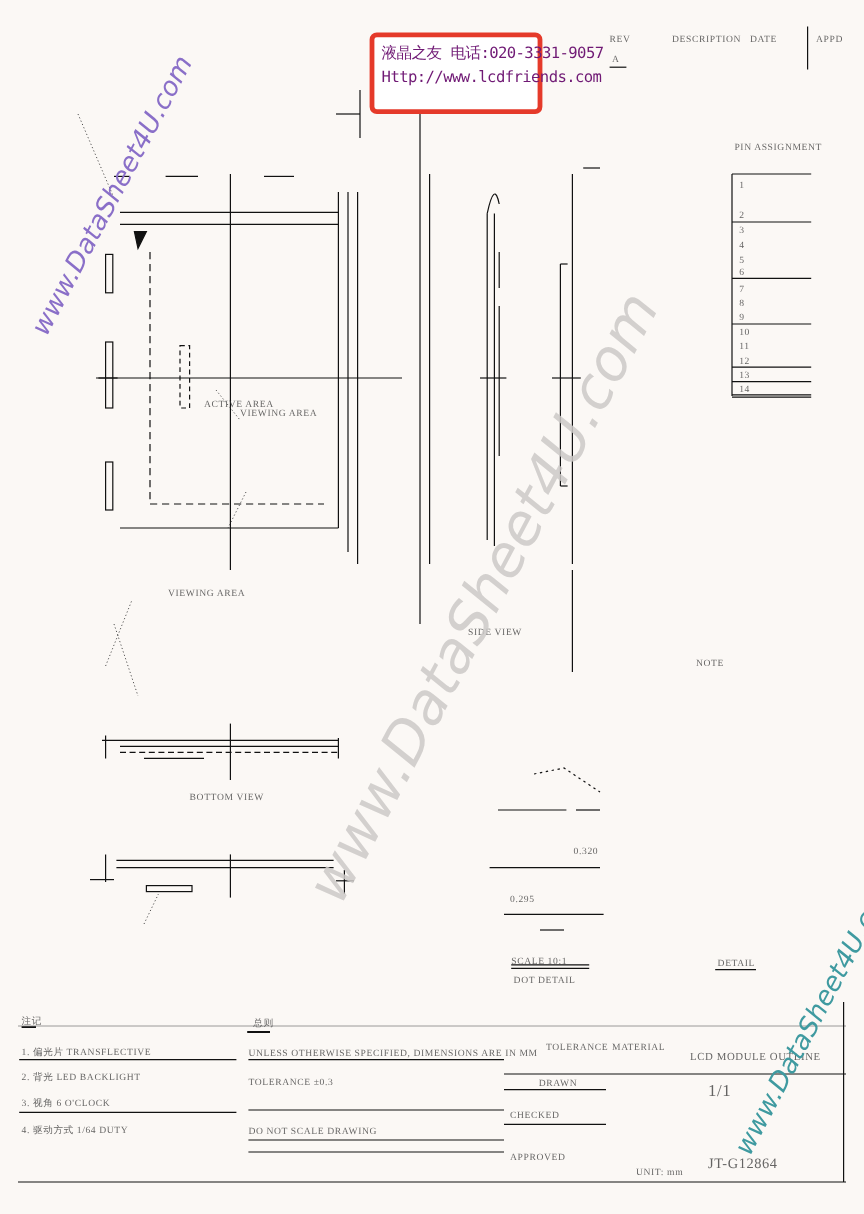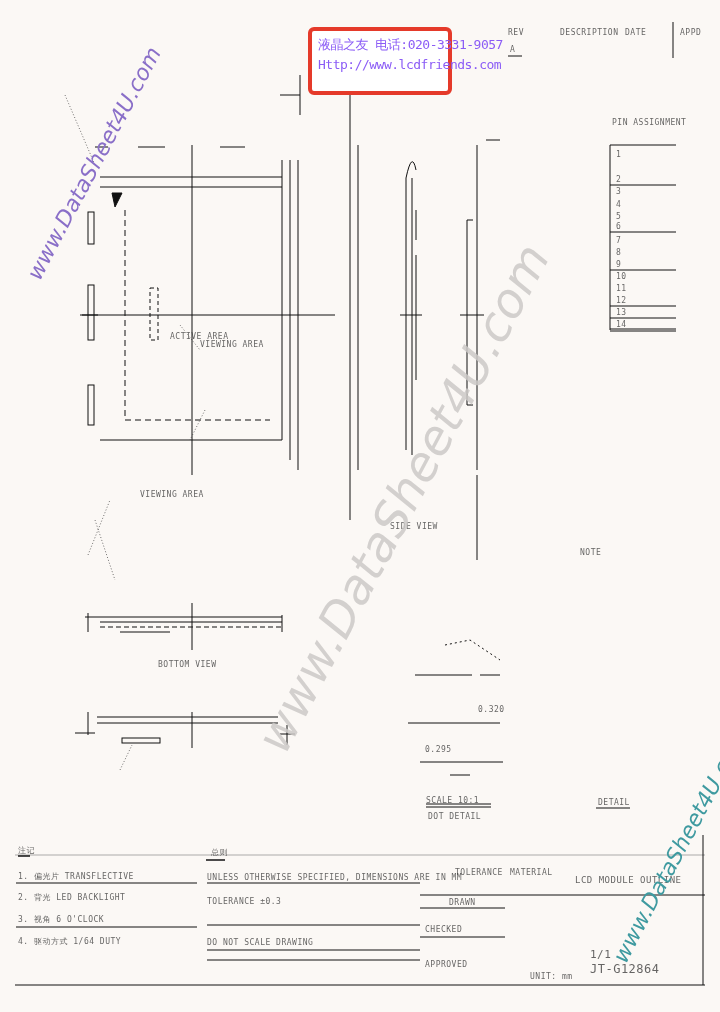--- a/index.html
+++ b/index.html
@@ -1,19 +1,19 @@
 <!DOCTYPE html>
 <html><head>
 <meta charset="utf-8">
 <style>
   html,body{margin:0;padding:0;background:#fbf8f5;}
   body{width:720px;height:1012px;position:relative;overflow:hidden;font-family:"DejaVu Sans Mono",monospace;color:#222;}
-  .t{position:absolute;font-size:8px;line-height:9px;color:#333;white-space:nowrap;letter-spacing:0.5px;opacity:0.75;}
+  .t{position:absolute;font-size:8px;line-height:9px;color:#333;white-space:nowrap;letter-spacing:0.5px;opacity:0.75;font-family:Liberation Serif, serif;}
   .stamp{position:absolute;left:308px;top:27px;width:144px;height:68px;border:4px solid #e53a2a;border-radius:6px;background:#fff;box-sizing:border-box;padding:4px 6px;}
-  .stamp div{color:#8b5cf6;font-size:13px;line-height:20px;font-family:"DejaVu Sans Mono",monospace;white-space:nowrap;letter-spacing:-0.5px;}
+  .stamp div{color:#701a75;font-size:13px;line-height:20px;font-family:"DejaVu Sans Mono",monospace;white-space:nowrap;letter-spacing:-0.5px;}
   .wm{position:absolute;font-family:"DejaVu Sans",sans-serif;font-style:italic;white-space:nowrap;transform-origin:left top;}
   svg{position:absolute;left:0;top:0;}
 </style>
 </head>
 <body>
 
 <svg width="720" height="1012" viewBox="0 0 720 1012">
   <g stroke="#111" fill="none" stroke-width="1">
 
     <line x1="508" y1="56" x2="522" y2="56"></line>
@@ -173,21 +173,21 @@
 <div class="t" style="left:207px;top:897px;">TOLERANCE ±0.3</div>
 <div class="t" style="left:207px;top:938px;">DO NOT SCALE DRAWING</div>
 
 <div class="t" style="left:455px;top:868px;">TOLERANCE</div>
 <div class="t" style="left:510px;top:868px;">MATERIAL</div>
 <div class="t" style="left:425px;top:898px;padding-left:24px;">DRAWN</div>
 <div class="t" style="left:425px;top:925px;">CHECKED</div>
 <div class="t" style="left:425px;top:960px;">APPROVED</div>
 <div class="t" style="left:530px;top:972px;">UNIT: mm</div>
 <div class="t" style="left:575px;top:876px;font-size:9px;">LCD MODULE OUTLINE</div>
-<div class="t" style="left:590px;top:905px;font-size:11px;margin-top:45px;">1/1</div>
+<div class="t" style="left:590px;top:905px;font-size:14px;">1/1</div>
 <div class="t" style="left:590px;top:965px;font-size:12px;">JT-G12864</div>
 
 <div class="stamp">
   <div>液晶之友 电话:020-3331-9057</div>
   <div>Http://www.lcdfriends.com</div>
 </div>
 
 <div class="wm" style="left:22px;top:272px;font-size:22px;color:#8a6fc8;transform:rotate(-62deg);">www.DataSheet4U.com</div>
 <div class="wm" style="left:245px;top:735px;font-size:48px;color:#cdcac8;transform:rotate(-62deg);opacity:0.85;">www.DataSheet4U.com</div>
 <div class="wm" style="left:608px;top:955px;font-size:22px;color:#3f9aa0;transform:rotate(-62deg);">www.DataSheet4U.com</div>

